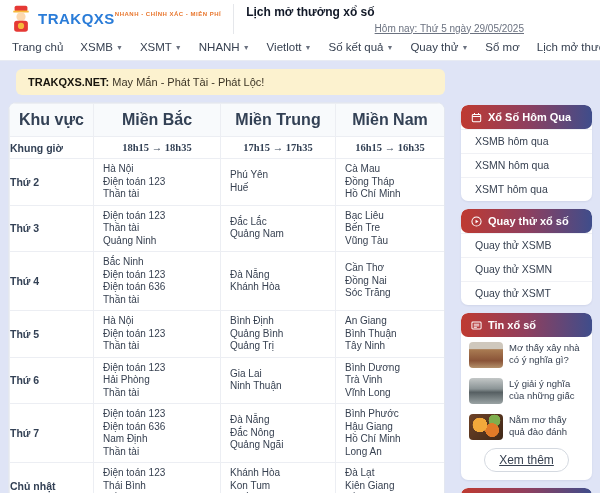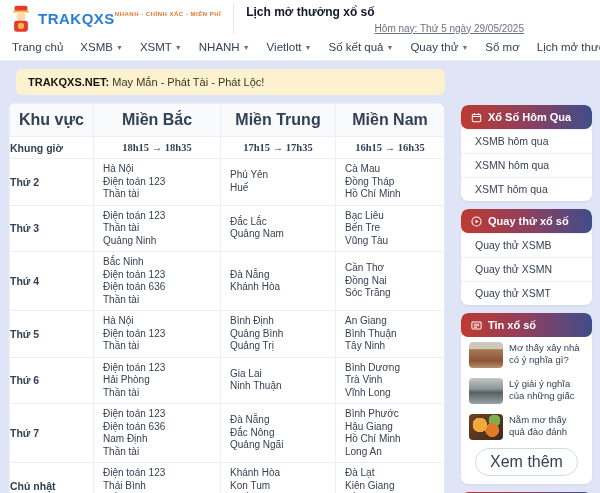--- a/index.html
+++ b/index.html
@@ -78,21 +78,21 @@
   .thumb-house { background:linear-gradient(180deg,#cfc8bd 0%,#cfc8bd 28%,#a97b52 29%,#8a5438 72%,#b4916b 100%); }
   .thumb-flood { background:linear-gradient(180deg,#c3c7c7 0%,#8b9496 42%,#565f62 55%,#9aa3a4 100%); }
   .thumb-peach { background:radial-gradient(circle at 32% 42%, #f2a93b 0 26%, transparent 27%),
                            radial-gradient(circle at 68% 62%, #e07a28 0 24%, transparent 25%),
                            radial-gradient(circle at 75% 25%, #7fae4e 0 18%, transparent 19%),
                            linear-gradient(135deg,#6e4226,#3f2818); }
   .news-text { font-size:9.5px; line-height:12px; color:#374151; max-height:24px; overflow:hidden; }
   .xem-them-wrap { text-align:center; padding:3px 0 8px; }
   .xem-them {
     display:inline-block; border:1px solid #d4d9e0; border-radius:14px;
-    background:#fff; padding:4px 14px; font-size:16px; color:#374151; cursor:pointer;
+    background:#fff; padding:4px 14px; font-size:12px; color:#374151; cursor:pointer;text-decoration:underline;
   }
 </style>
 </head>
 <body>
 
 <header class="topbar">
   <div class="brand">
     <svg width="22" height="28" viewBox="0 0 24 30" aria-hidden="true">
       <rect x="5" y="0.5" width="14" height="6.5" rx="2" fill="#e53935"></rect>
       <rect x="3.5" y="5.8" width="17" height="2.2" rx="1" fill="#f6b93b"></rect>

